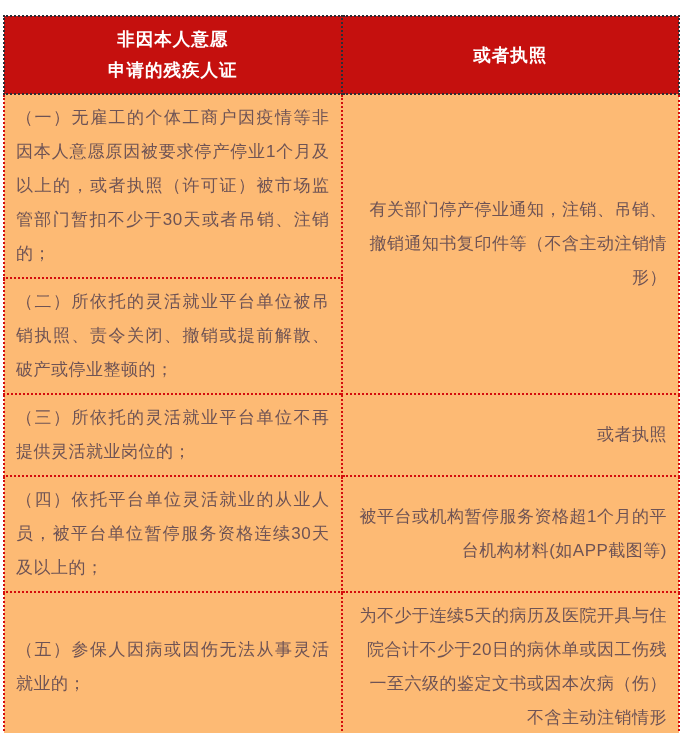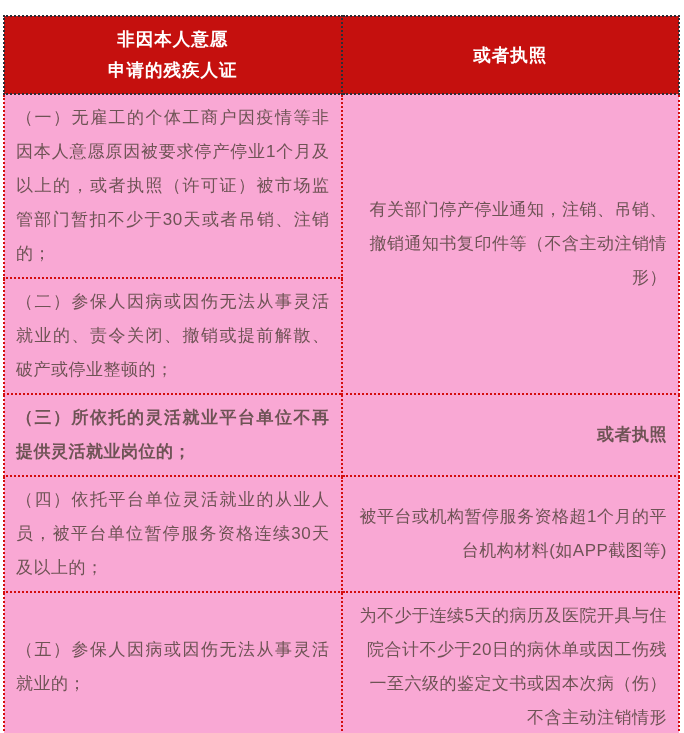--- a/index.html
+++ b/index.html
@@ -38,21 +38,21 @@
     letter-spacing: 1px;
     padding: 4px 6px;
   }
   th.hdr .hdr-line {
     display: block;
     line-height: 31px;
   }
   
   td.cell {
     box-sizing: border-box;
-    background: #f9a8d4;
+    background: #fdba74;
     color: #6e5355;
     font-size: 17px;
     line-height: 34px;
     vertical-align: middle;
     border: 2px dotted #d40c0c;
     padding: 6px 11px;
     letter-spacing: 0.5px;
   }
   td.cell-situation { text-align: justify; }
   td.cell-material  { text-align: right; }
@@ -71,24 +71,24 @@
       </th>
       <th class="hdr">或者执照</th>
     </tr>
 
     <tr style="height:139px;">
       <td class="cell cell-situation">（一）无雇工的个体工商户因疫情等非因本人意愿原因被要求停产停业1个月及以上的，或者执照（许可证）被市场监管部门暂扣不少于30天或者吊销、注销的；</td>
       <td class="cell cell-material" rowspan="2">有关部门停产停业通知，注销、吊销、撤销通知书复印件等（不含主动注销情形）</td>
     </tr>
 
     <tr style="height:107px;">
-      <td class="cell cell-situation">（二）参保人因病或因伤无法从事灵活就业的、责令关闭、撤销或提前解散、破产或停业整顿的；</td>
+      <td class="cell cell-situation">（二）所依托的灵活就业平台单位被吊销执照、责令关闭、撤销或提前解散、破产或停业整顿的；</td>
     </tr>
 
-    <tr style="height:77px;font-weight:bold;">
+    <tr style="height:77px;">
       <td class="cell cell-situation">（三）所依托的灵活就业平台单位不再提供灵活就业岗位的；</td>
       <td class="cell cell-material">或者执照</td>
     </tr>
 
     <tr style="height:111px;">
       <td class="cell cell-situation">（四）依托平台单位灵活就业的从业人员，被平台单位暂停服务资格连续30天及以上的；</td>
       <td class="cell cell-material">被平台或机构暂停服务资格超1个月的平台机构材料(如APP截图等)</td>
     </tr>
 
     <tr style="height:135px;">

